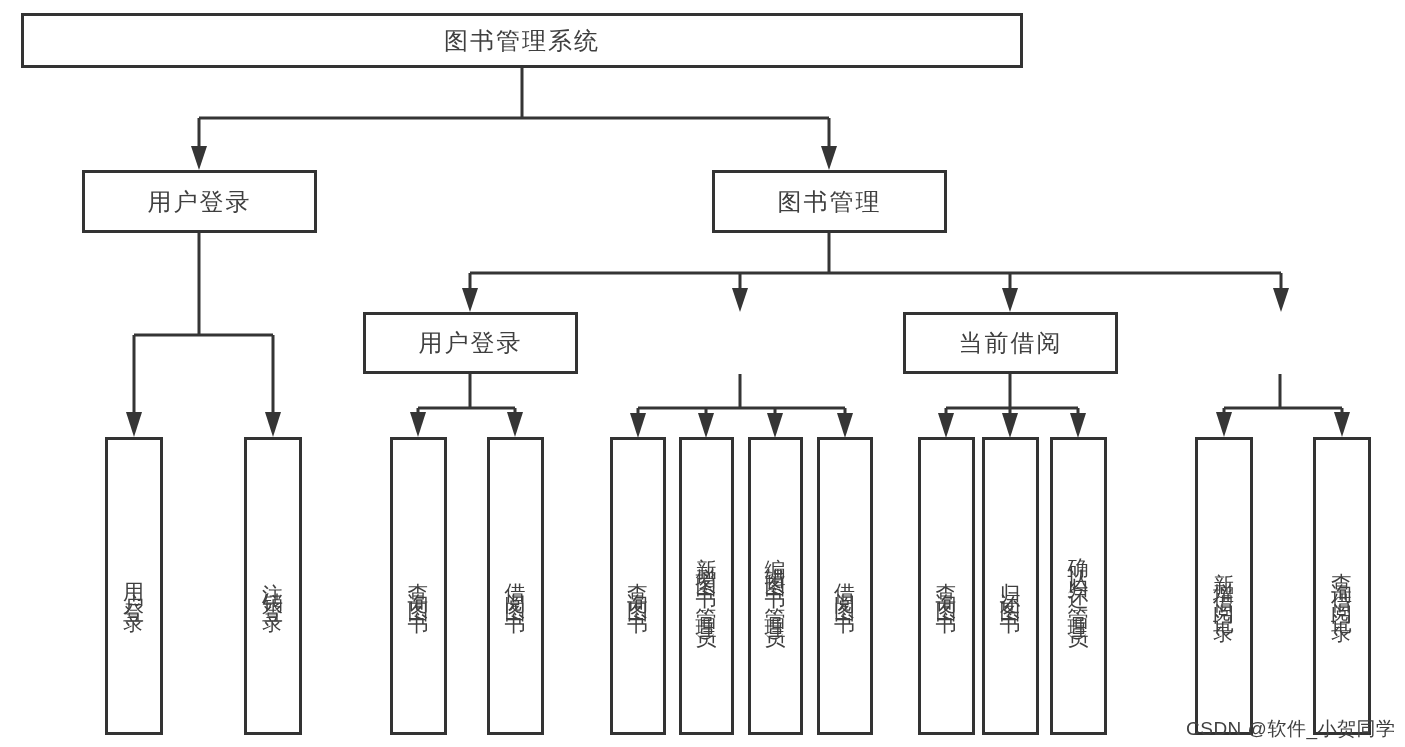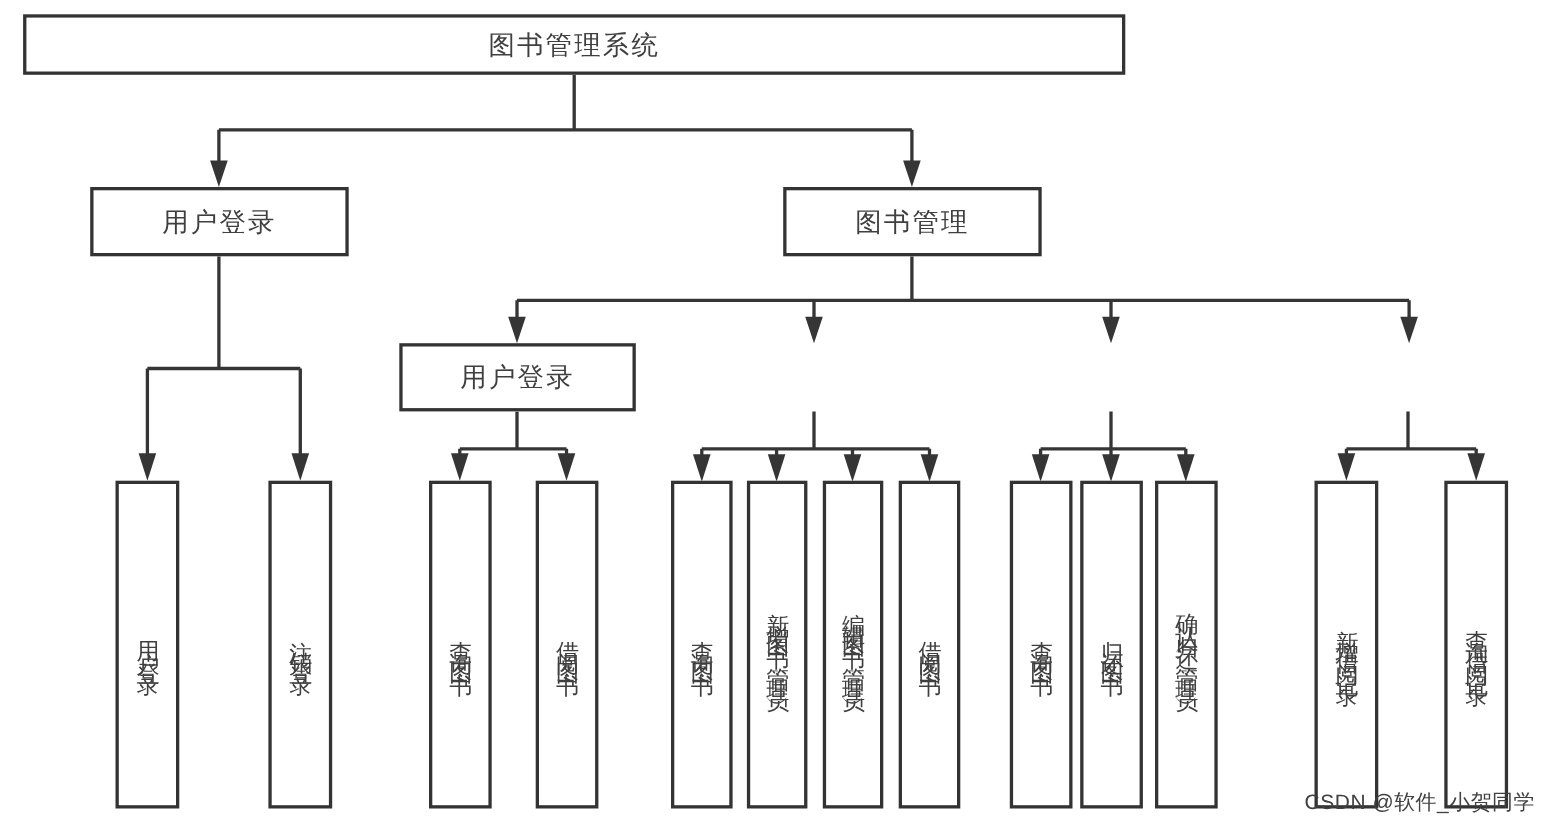--- a/index.html
+++ b/index.html
@@ -71,20 +71,23 @@
   <div class="box hbox" style="left:82px;top:170px;width:235px;height:63px">
     <span>用户登录</span>
   </div>
   <div class="box hbox" style="left:712px;top:170px;width:235px;height:63px">
     <span>图书管理</span>
   </div>
 
   <div class="box hbox" style="left:363px;top:312px;width:215px;height:62px">
     <span>用户登录</span>
   </div>
+  <div class="box hbox" style="left:903px;top:312px;width:215px;height:62px">
+    <span>当前借阅</span>
+  </div>
 
   <div class="box vbox" style="left:105px;width:58px">
     <span class="vtext">用户登录</span>
   </div>
   <div class="box vbox" style="left:244px;width:58px">
     <span class="vtext">注销登录</span>
   </div>
 
   <div class="box vbox" style="left:390px;width:57px">
     <span class="vtext">查询图书</span>

